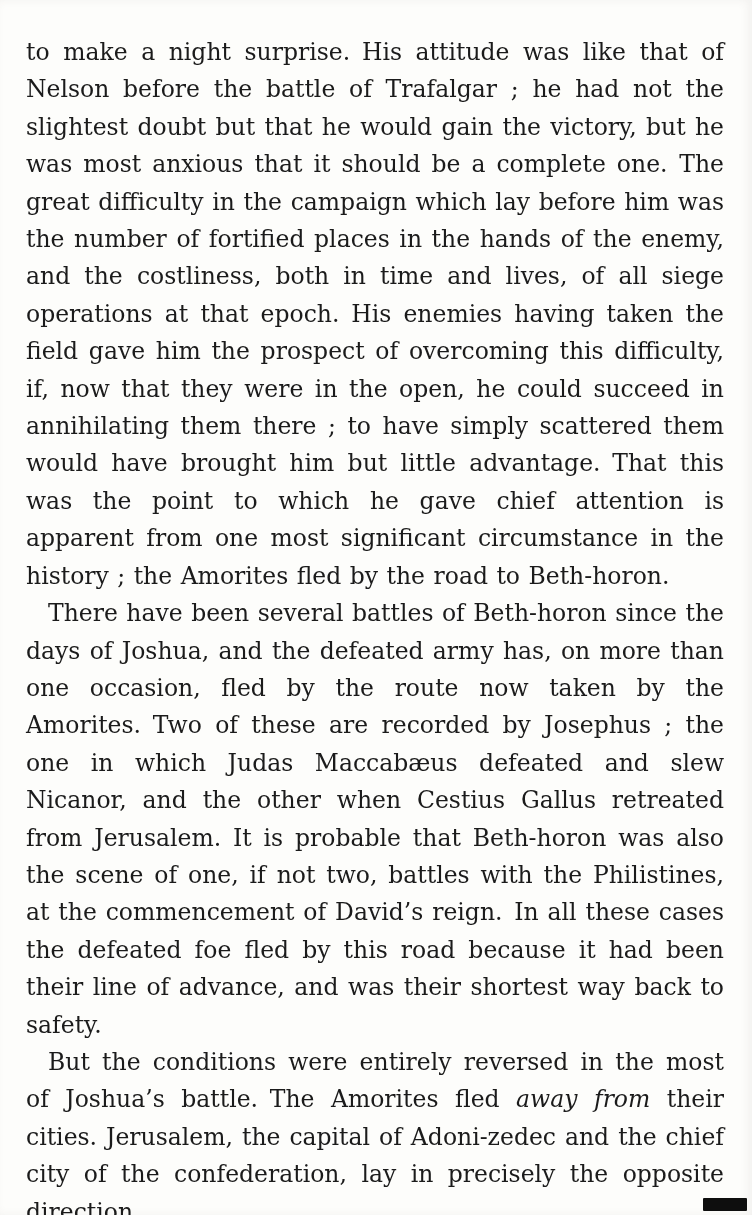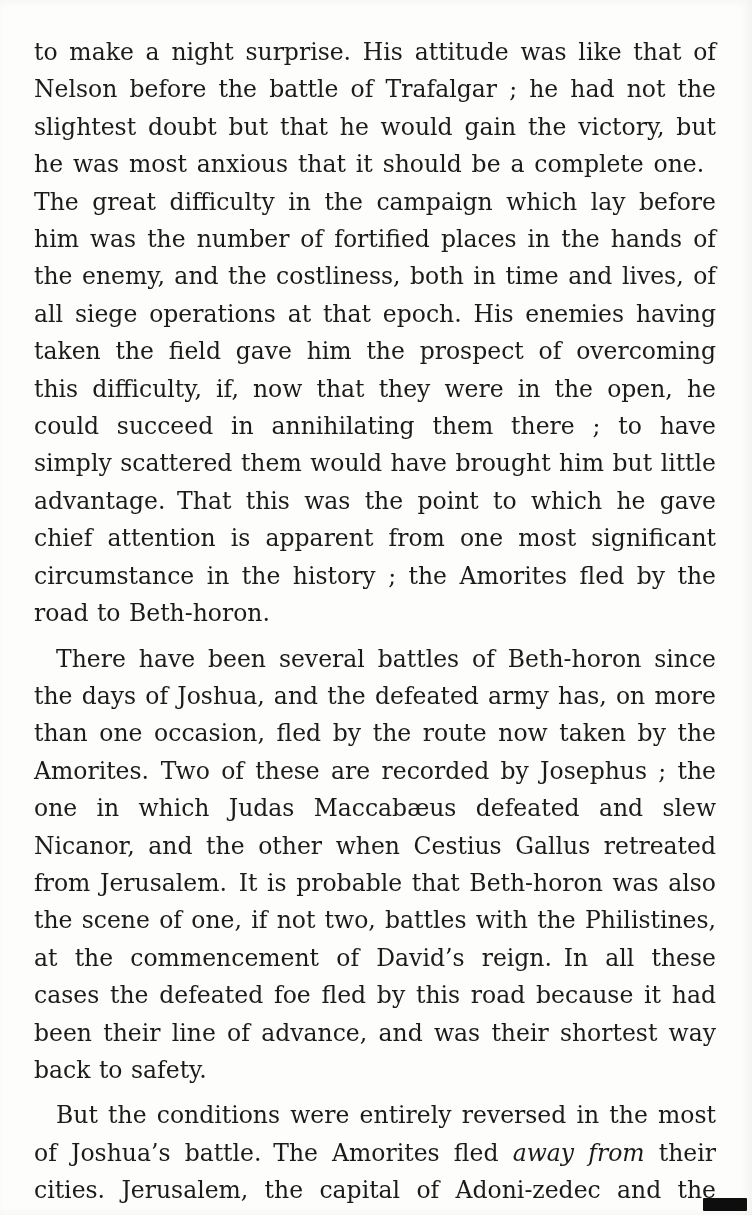--- a/index.html
+++ b/index.html
@@ -41,21 +41,21 @@
     word-spacing: 10px;
   }
   .page-body {
     margin-top: 20px;
     font-size: 23.5px;
     line-height: 37.4px;
     text-align: justify;
     word-spacing: 1px;
   }
   .para {
-    margin: 8px;
+    margin: 0;
   }
   .para.indent {
     text-indent: 22px;
   }
   em.italic-phrase {
   }
   .scan-mark {
     position: absolute;
     right: 5px;
     bottom: 4px;

